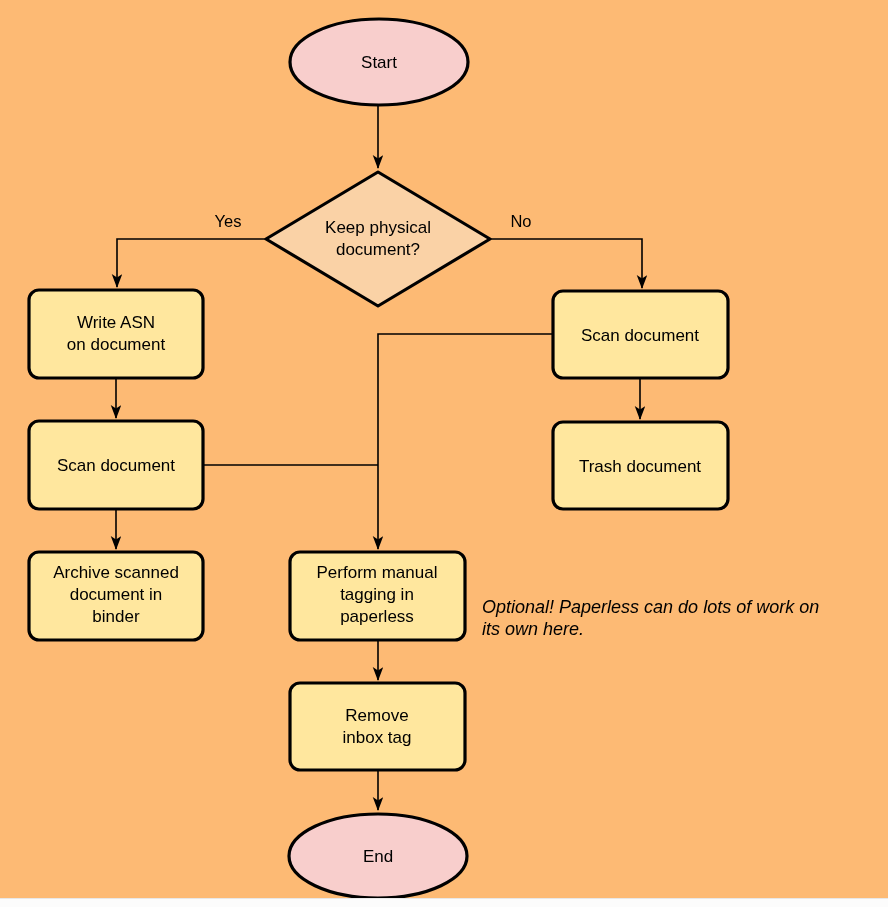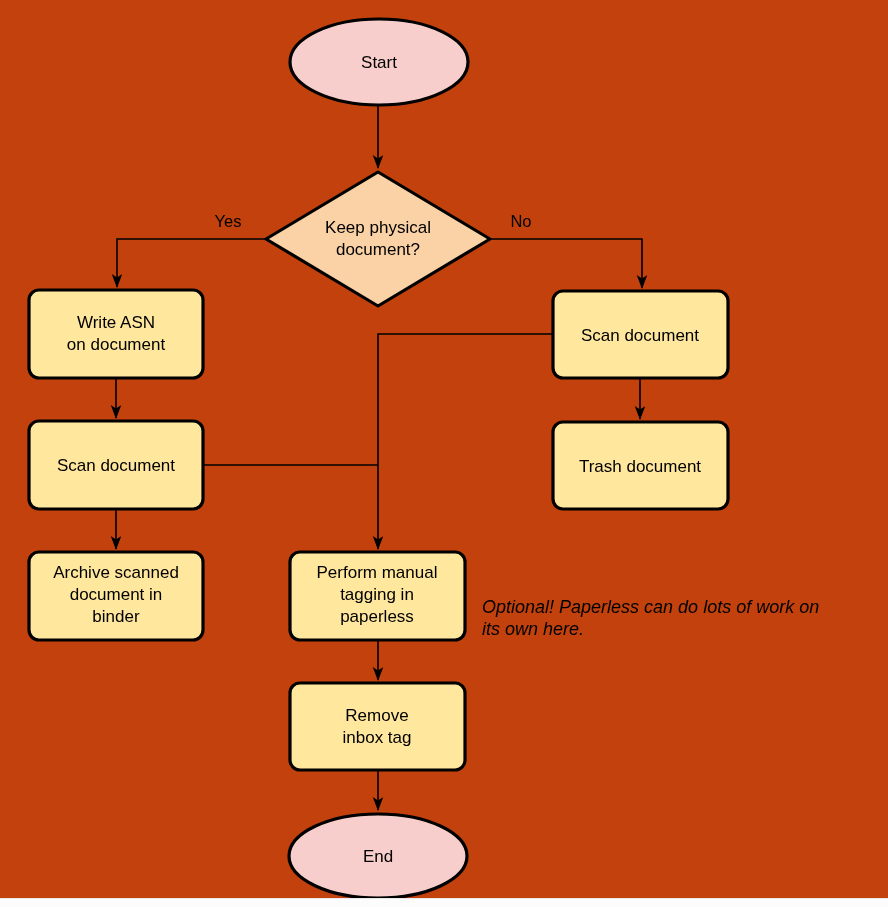--- a/index.html
+++ b/index.html
@@ -1,16 +1,16 @@
 <!DOCTYPE html>
 <html><head>
 <meta charset="utf-8">
 <style>
   html, body { margin: 0; padding: 0; background: #ffffff; }
-  .canvas { position: relative; width: 888px; height: 907px; background: #c2410c; overflow: hidden; }
+  .canvas { position: relative; width: 888px; height: 907px; background: #fdba74; overflow: hidden; }
   svg { display: block; }
   .shape { stroke-width: 3.2; stroke-linejoin: round; }
   .edge  { fill: none; stroke-width: 1.6; }
   .node-label {
     font-family: "Liberation Sans", sans-serif;
     font-size: 17px; fill: #000000; text-anchor: middle;
   }
   .edge-label {
     font-family: "Liberation Sans", sans-serif;
     font-size: 16.5px; fill: #000000; text-anchor: middle;

